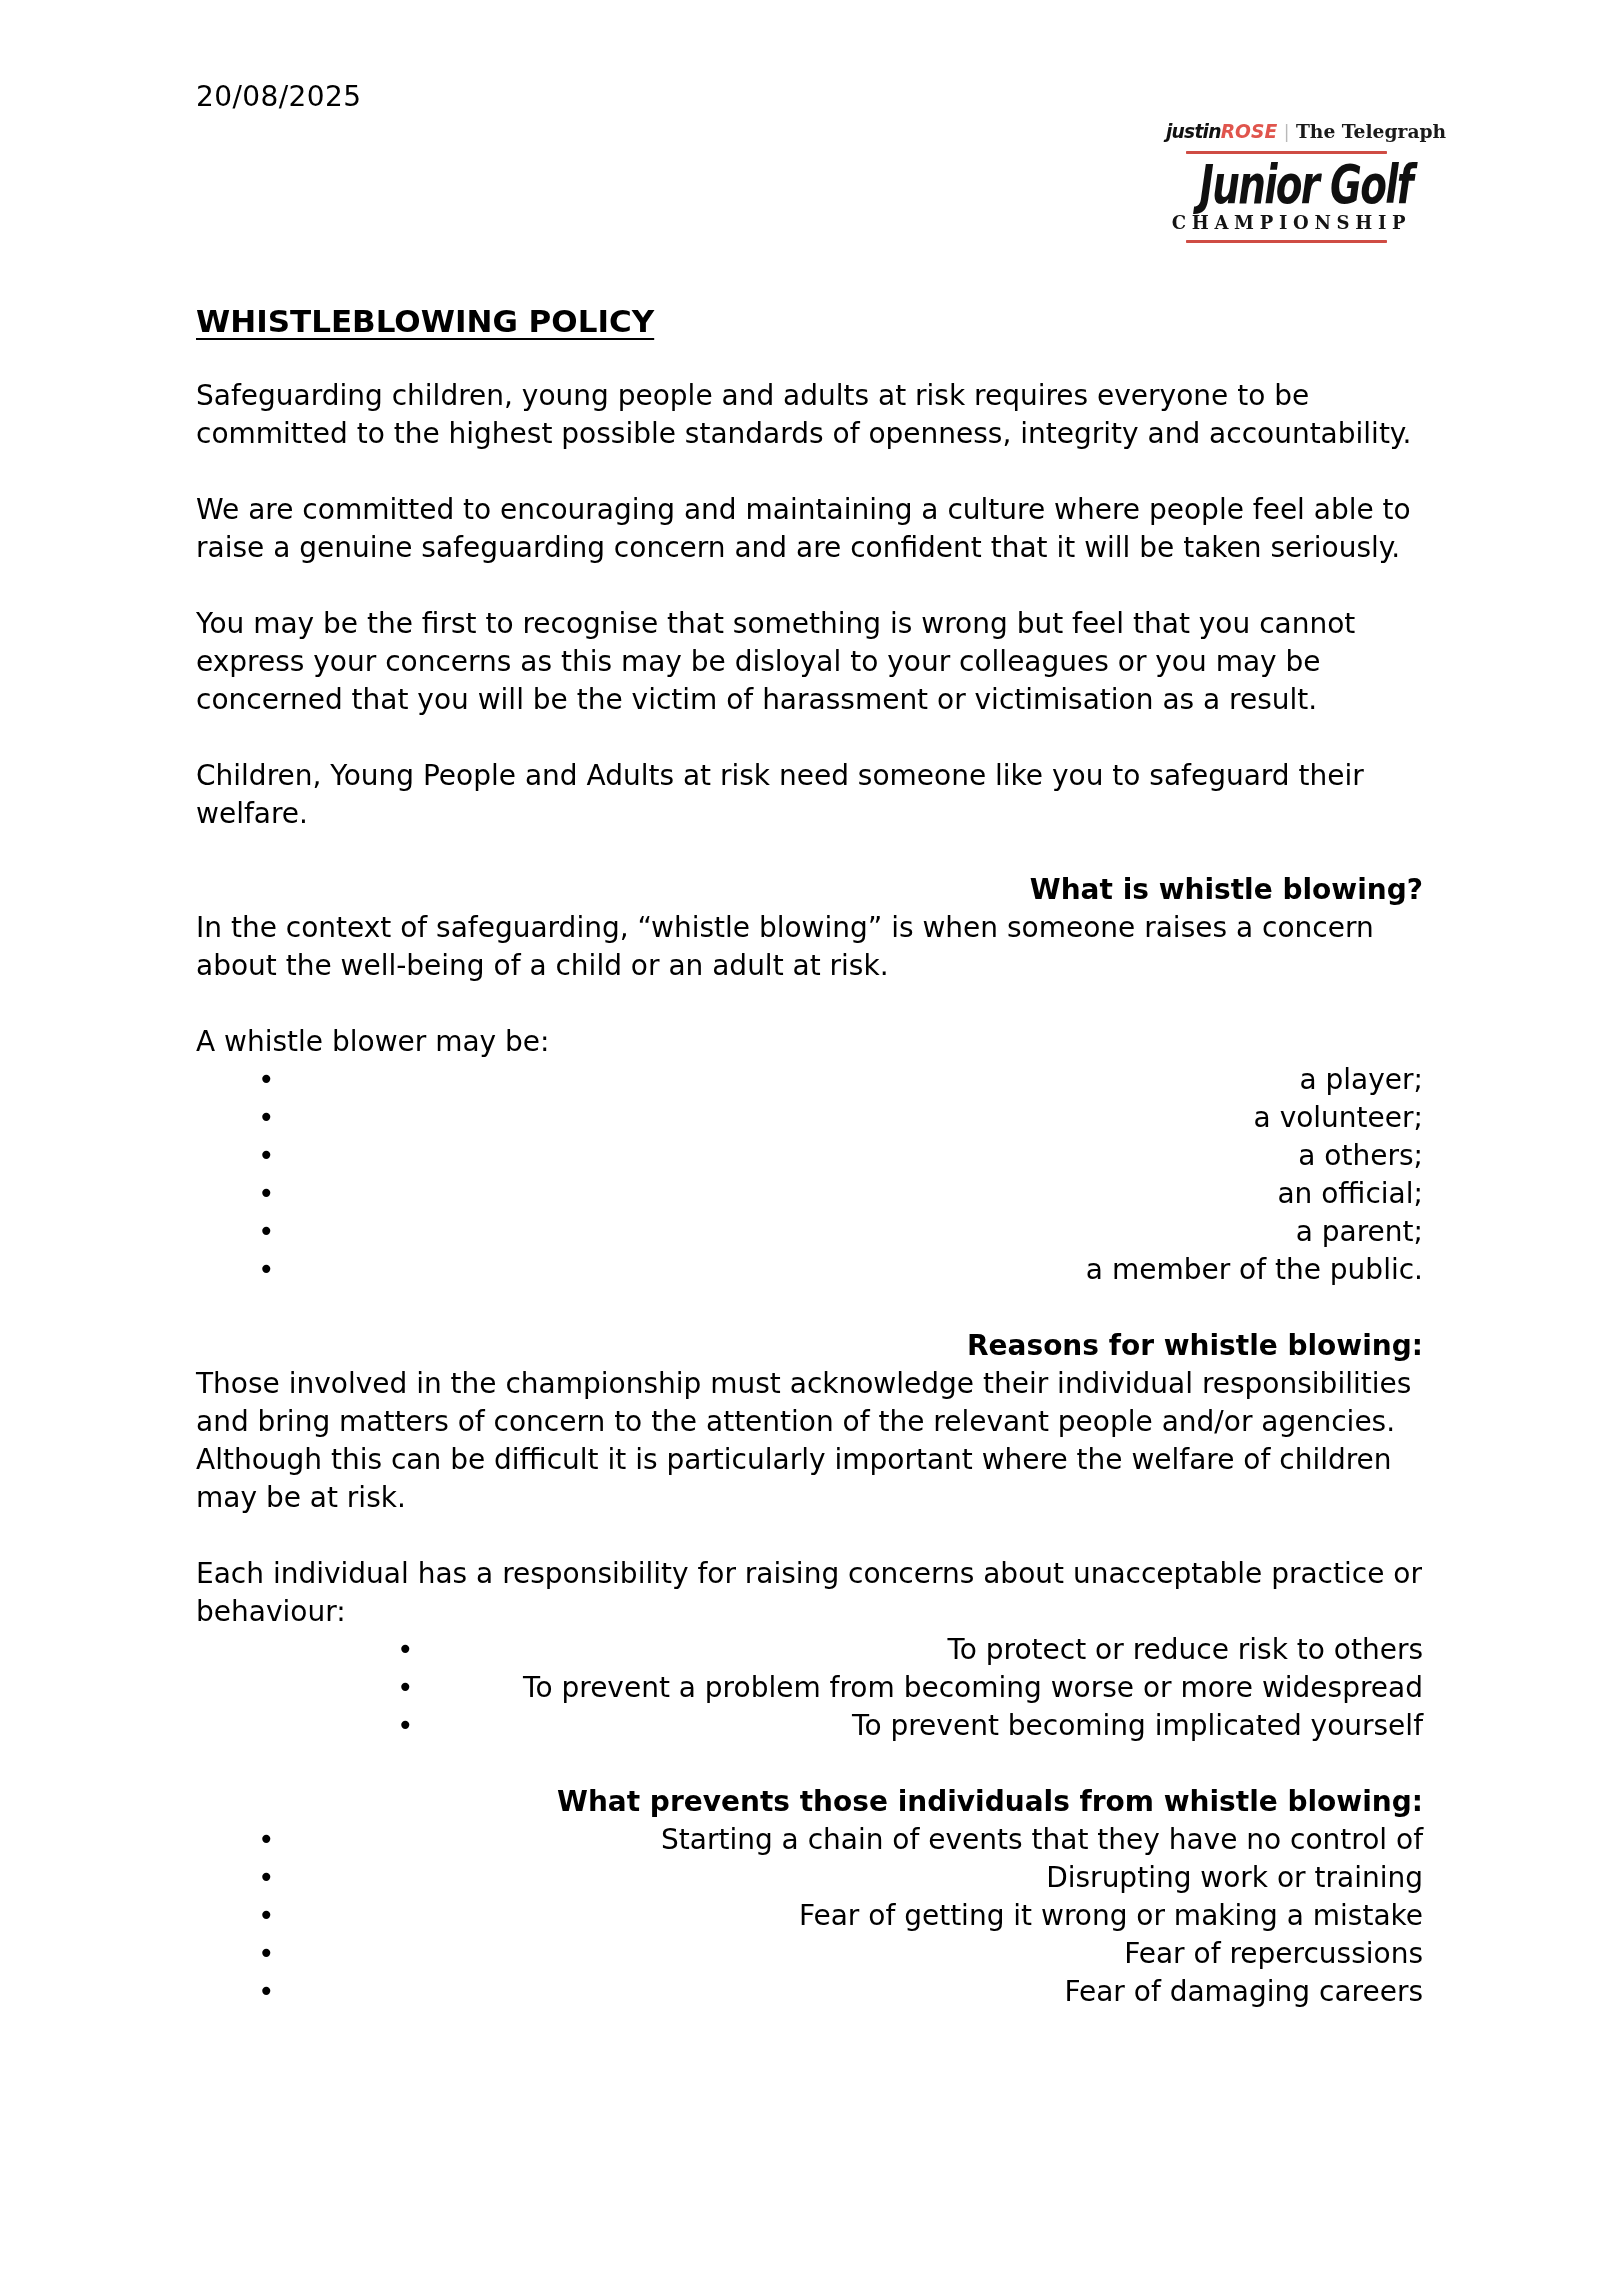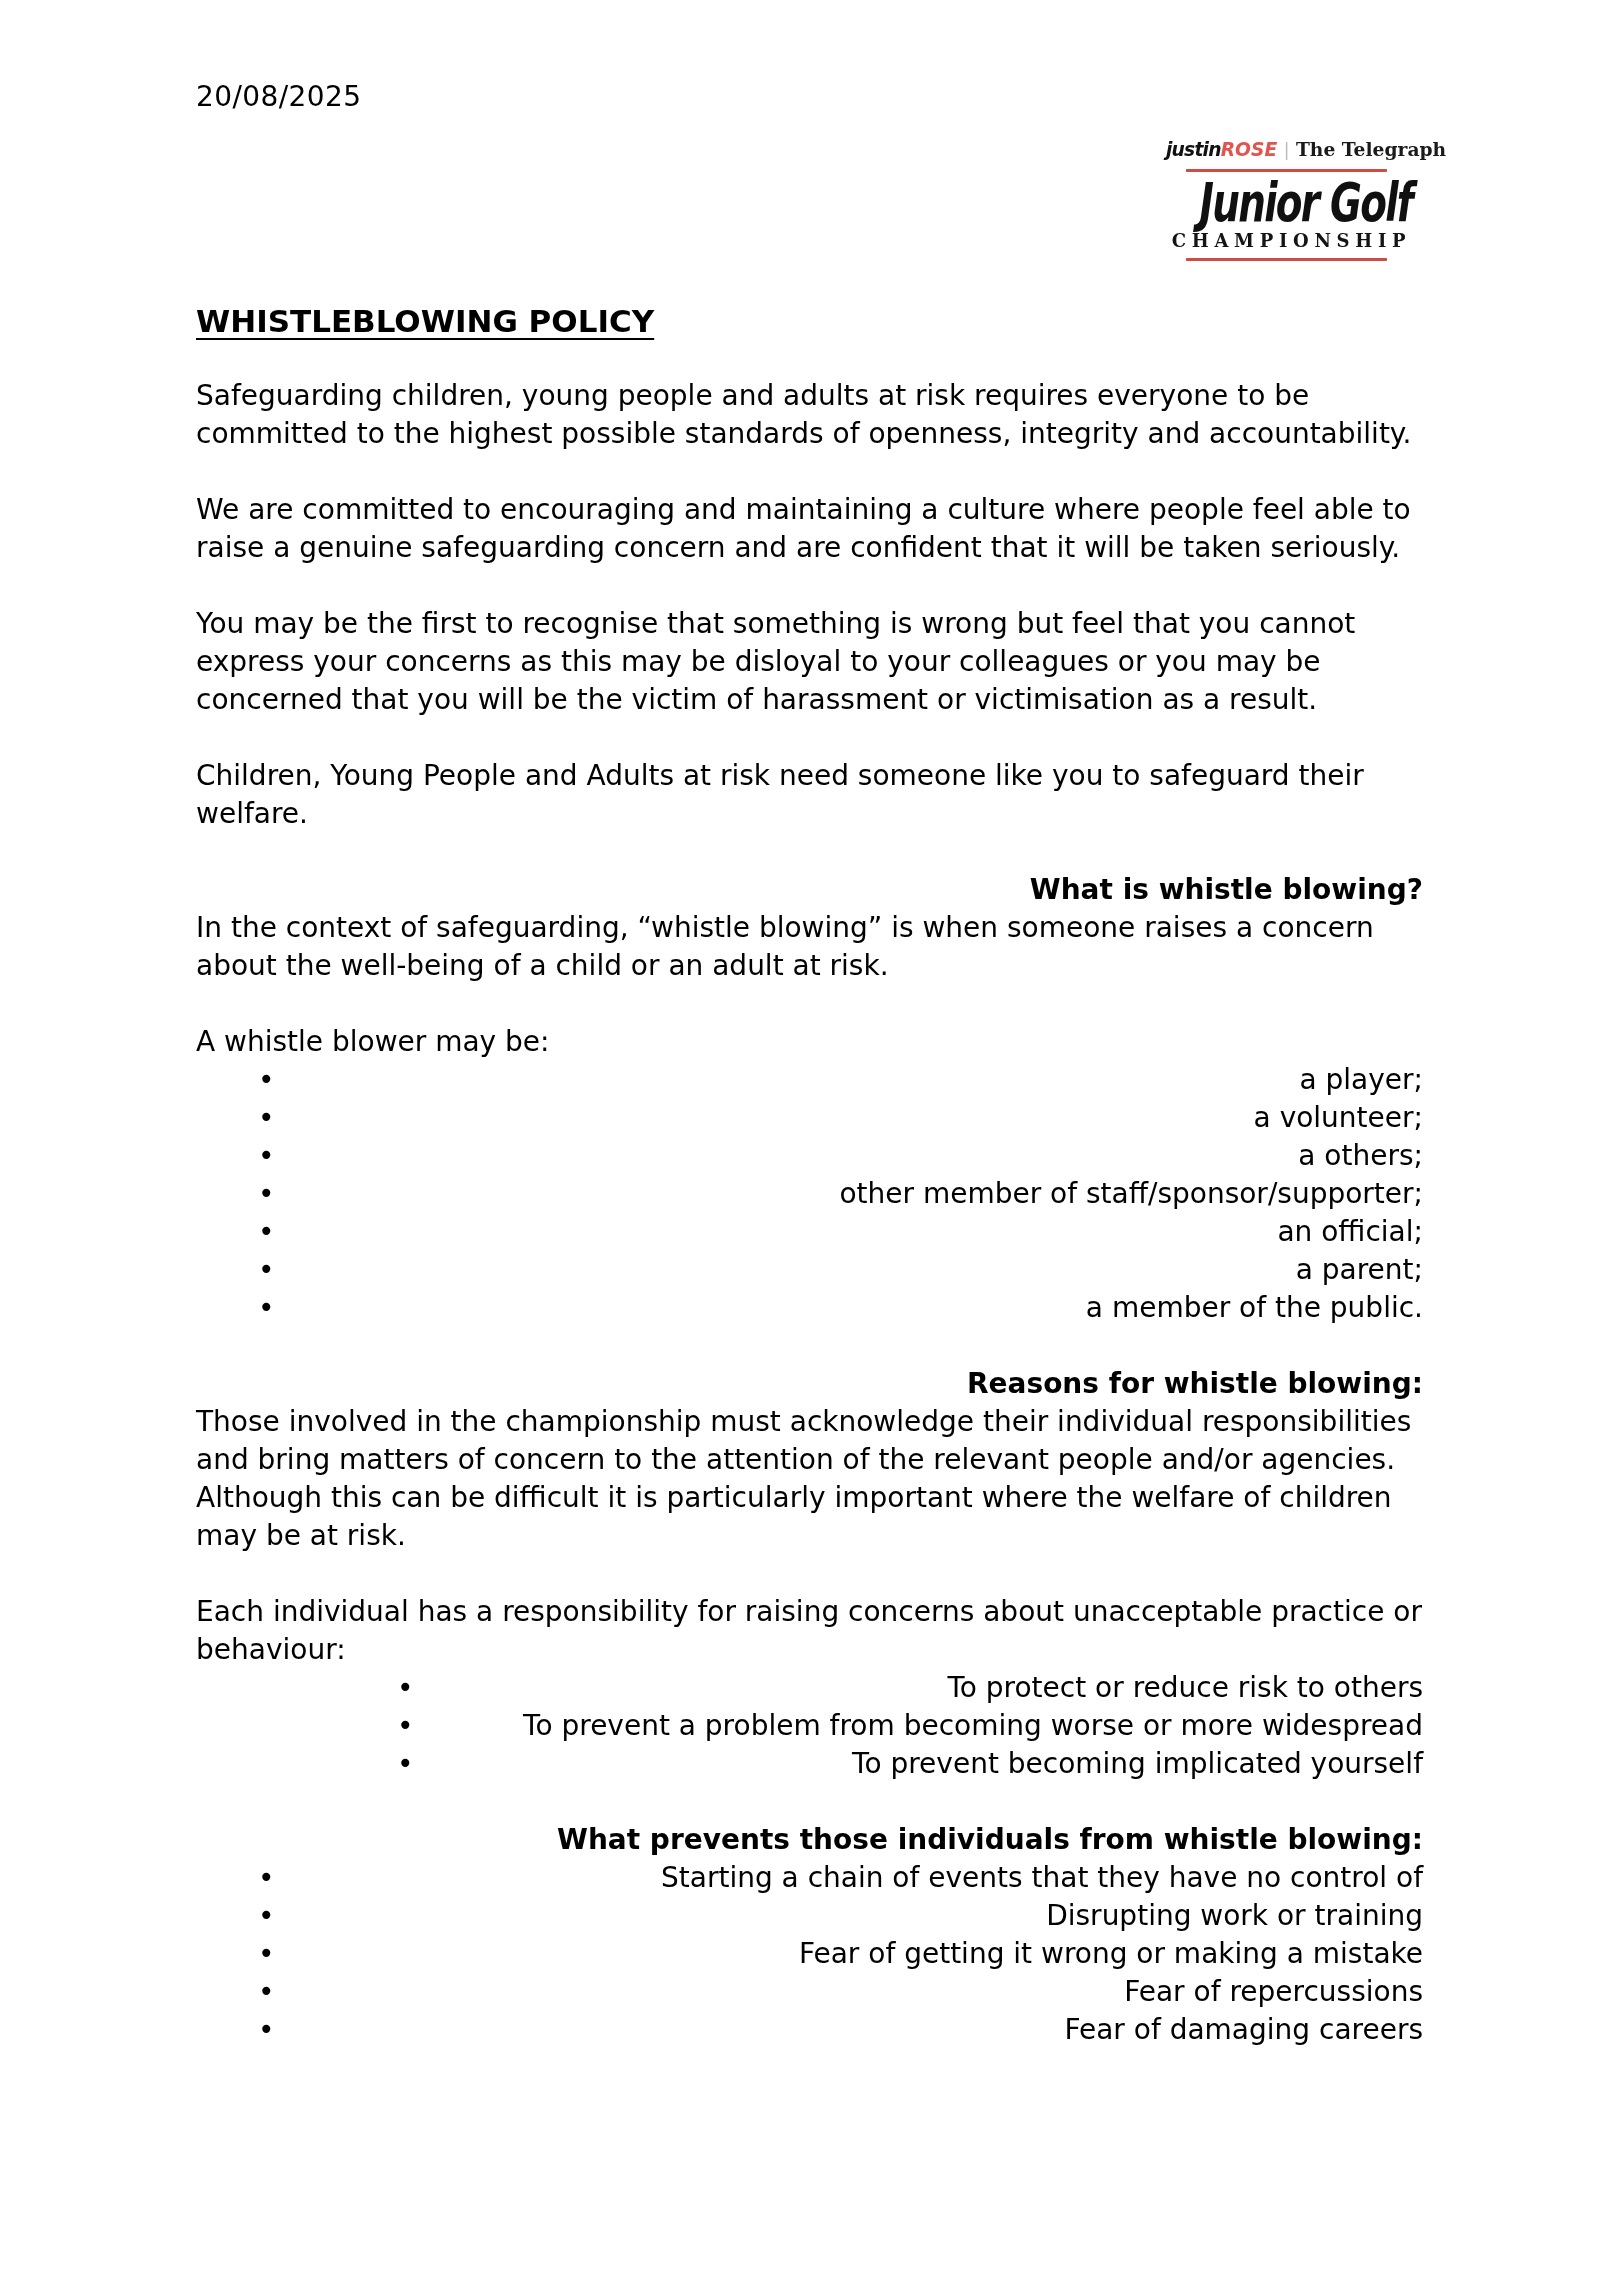--- a/index.html
+++ b/index.html
@@ -21,21 +21,21 @@
   }
   
   .date{
     position:absolute;
     left:196px;top:78px;
     font-size:28px;line-height:38px;
     letter-spacing:0.4px;
   }
   .logo{
     position:absolute;
-    left:1166px;top:138px;
+    left:1166px;top:120px;
     width:240px;
     text-align:center;
   }
   .logo-top{
     font-size:18.7px;line-height:23px;
     white-space:nowrap;
     margin-bottom:7.3px;
   }
   .brand-justin{
     font-weight:bold;font-style:italic;
@@ -157,21 +157,20 @@
     <p class="para">Children, Young People and Adults at risk need someone like you to safeguard their welfare.</p>
 
     <h2 class="heading">What is whistle blowing?</h2>
     <p class="para">In the context of safeguarding, “whistle blowing” is when someone raises a concern about the well-being of a child or an adult at risk.</p>
 
     <p class="tight">A whistle blower may be:</p>
     <ul class="bullets">
       <li>a player;</li>
       <li>a volunteer;</li>
       <li>a others;</li>
-      <li>other member of staff/sponsor/supporter;</li>
       <li>an official;</li>
       <li>a parent;</li>
       <li>a member of the public.</li>
     </ul>
 
     <div class="spacer"></div>
 
     <h2 class="heading">Reasons for whistle blowing:</h2>
     <p class="para">Those involved in the championship must acknowledge their individual responsibilities and bring matters of concern to the attention of the relevant people and/or agencies. Although this can be difficult it is particularly important where the welfare of children may be at risk.</p>
 

